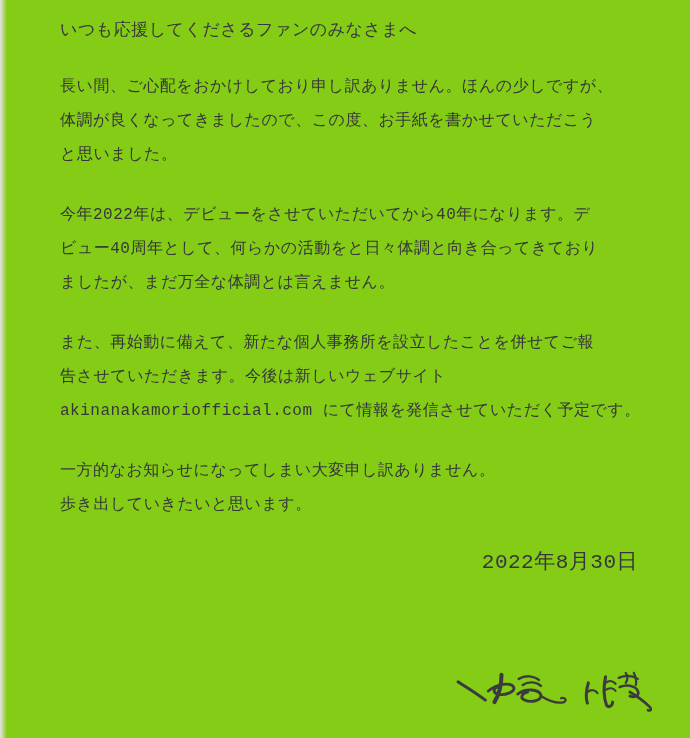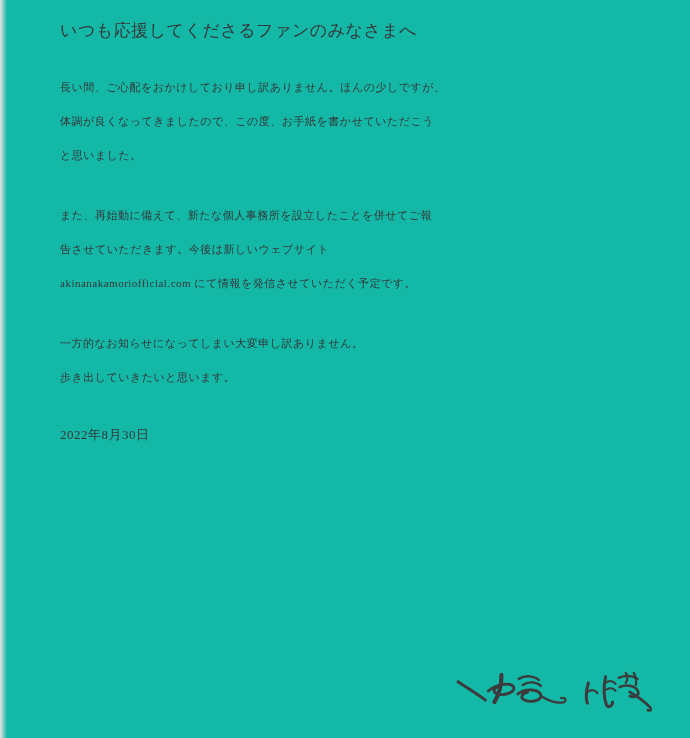--- a/index.html
+++ b/index.html
@@ -4,23 +4,23 @@
 <style>
   html, body {
     margin: 0;
     padding: 0;
     background: #ffffff;
   }
   .page {
     position: relative;
     width: 690px;
     height: 738px;
-    background: #14b8a6;
+    background: #84cc16;
     overflow: hidden;
-    font-family: Liberation Serif, serif;
+    font-family: Liberation Mono, monospace;
     color: #35373a;
   }
   
   .scan-edge {
     position: absolute;
     left: 0;
     top: 0;
     bottom: 0;
     width: 7px;
     background: linear-gradient(to right, #e6e4e1, rgba(230,228,225,0));
@@ -31,34 +31,34 @@
     padding: 14px 40px 0 60px;
   }
   .salutation {
     font-size: 17px;
     line-height: 34px;
     letter-spacing: 0.5px;
     margin: 0 0 22px 0;
     white-space: pre-line;
   }
   .para {
-    font-size: 11px;
+    font-size: 16px;
     line-height: 34px;
     letter-spacing: 0.5px;
     margin: 0 0 26px 0;
     white-space: pre-line;
   }
   .para.last {
     margin-bottom: 30px;
   }
   .date-line {
-    font-size: 13px;
+    font-size: 21px;
     line-height: 22px;
     letter-spacing: 0.5px;
-    text-align: left;
+    text-align: right;
     margin: 20px 12px 0 0;
   }
   .signature {
     position: absolute;
     left: 452px;
     top: 669px;
     width: 202px;
     height: 46px;
   }
   .signature svg {
@@ -79,20 +79,23 @@
 <div class="page">
   <div class="scan-edge"></div>
 
   <div class="letter">
     <p class="salutation">いつも応援してくださるファンのみなさまへ</p>
 
     <p class="para">長い間、ご心配をおかけしており申し訳ありません。ほんの少しですが、
 体調が良くなってきましたので、この度、お手紙を書かせていただこう
 と思いました。</p>
 
+    <p class="para">今年2022年は、デビューをさせていただいてから40年になります。デ
+ビュー40周年として、何らかの活動をと日々体調と向き合ってきており
+ましたが、まだ万全な体調とは言えません。</p>
 
 
     <p class="para">また、再始動に備えて、新たな個人事務所を設立したことを併せてご報
 告させていただきます。今後は新しいウェブサイト
 akinanakamoriofficial.com にて情報を発信させていただく予定です。</p>
 
     <p class="para last">一方的なお知らせになってしまい大変申し訳ありません。
 歩き出していきたいと思います。</p>
 
     <div class="date-line">2022年8月30日</div>

